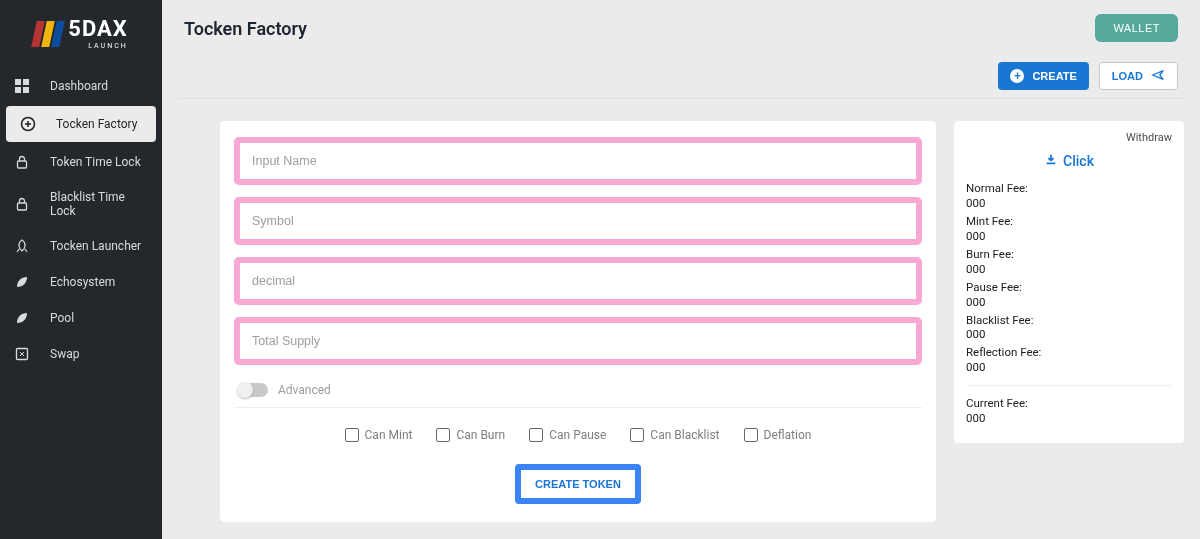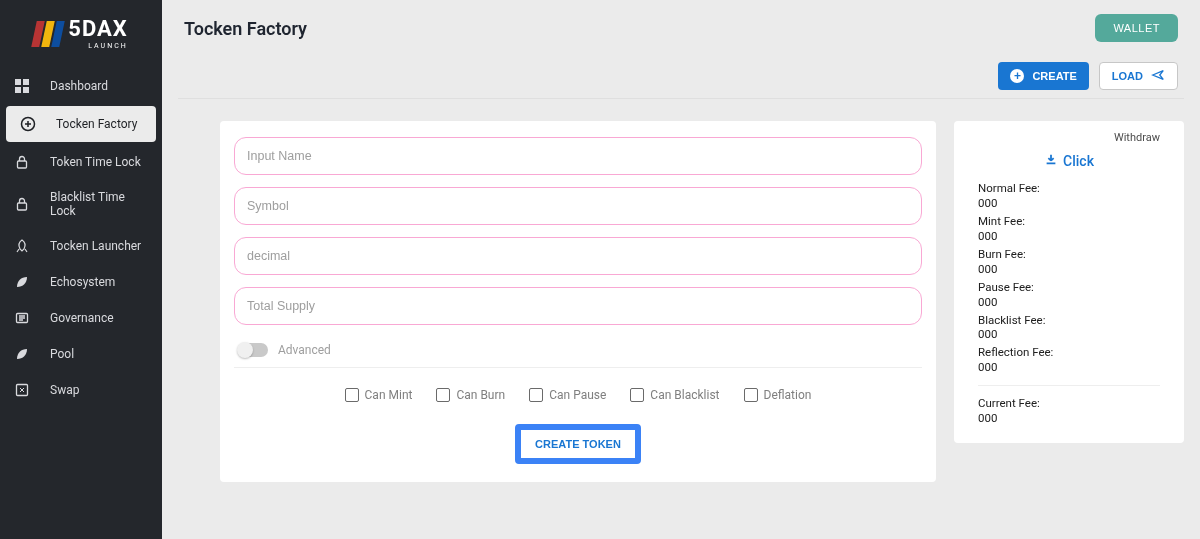--- a/index.html
+++ b/index.html
@@ -29,33 +29,33 @@
     .wallet-btn { background: #54a99b; color: #fff; border: none; padding: 8px 18px; font-size: 11px; letter-spacing: .5px; cursor: pointer; border-radius: 6px; }
 
     .actions-row { display: flex; justify-content: flex-end; gap: 10px; padding: 10px 6px 8px; border-bottom: 1px solid #dfdfdf; margin-bottom: 22px; }
     .btn-create { display: inline-flex; align-items: center; gap: 8px; background: #1976d2; color: #fff; border: none; padding: 6px 12px; font-size: 11px; font-weight: 600; border-radius: 4px; cursor: pointer; }
     .btn-create .circle { width: 14px; height: 14px; border-radius: 50%; background: #fff; color: #1976d2; display: inline-flex; align-items: center; justify-content: center; font-size: 12px; font-weight: 700; line-height: 1; }
     .btn-load { display: inline-flex; align-items: center; gap: 8px; background: #fff; color: #1976d2; border: 1px solid #c7c7c7; padding: 5px 12px; font-size: 11px; font-weight: 600; border-radius: 4px; cursor: pointer; }
 
     .content { display: flex; gap: 18px; align-items: flex-start; padding: 0 0px; }
     .panel { background: #fff; border-radius: 4px; }
     .form-panel { flex: 1; padding: 16px 14px 18px; margin-left: 42px; }
-    .input { width: 100%; border: 1px solid #f9a8d4; border-radius: 12px; padding: 11px 12px; font-size: 12.5px; color: #3b82f6; margin-bottom: 12px; outline: none; }
+    .input { width: 100%; border: 6px solid #f9a8d4; border-radius: 5px; padding: 11px 12px; font-size: 12.5px; color: #3b82f6; margin-bottom: 12px; outline: none; }
     .input::placeholder { color: #9e9e9e; }
     .adv-row { display: flex; align-items: center; gap: 10px; padding: 6px 4px 10px; color: #9e9e9e; font-size: 12px; margin-bottom: 6px; border-bottom: 1px solid #eee;}
     .toggle { position: relative; width: 30px; height: 14px; }
     .toggle-track { position: absolute; inset: 0; background: #c9c9c9; border-radius: 7px; }
     .toggle-thumb { position: absolute; top: -1px; left: -1px; width: 16px; height: 16px; background: #f0f0f0; border-radius: 50%; box-shadow: 0 1px 2px rgba(0,0,0,.25); }
     .checks-row { display: flex; justify-content: center; gap: 24px; padding: 14px 0 6px; color: #7f7f7f; font-size: 12px; }
     .check { display: inline-flex; align-items: center; gap: 6px; }
     .check-box { width: 14px; height: 14px; border: 1.5px solid #6a6a6a; border-radius: 2px; }
     .create-token-row { display: flex; justify-content: center; padding-top: 16px; }
     .btn-outline { background: #fff; border: 6px solid #3b82f6; color: #1976d2; font-size: 11px; font-weight: 600; padding: 8px 14px; border-radius: 4px; cursor: pointer; }
 
-    .side-panel { width: 230px; padding: 10px 24px 14px; }
+    .side-panel { width: 230px; padding: 10px 12px 14px; }
     .side-top { display: flex; justify-content: flex-end; font-size: 11px; color: #4c4c4c; margin-bottom: 8px; }
     .click-link { display: flex; justify-content: center; align-items: center; gap: 5px; color: #1976d2; font-size: 14px; font-weight: 500; margin: 6px 0 12px; cursor: pointer; }
     .fee-list { font-size: 11.5px; color: #202020; line-height: 1.3; }
     .fee-item { margin-bottom: 3px; }
     .fee-sep { border-top: 1px solid #eee; margin: 10px 0; }
   </style>
 </head>
 <body>
 
 <div class="app">
@@ -120,29 +120,20 @@
         </span>
         <span>Tocken Launcher</span>
       </div>
       <div class="nav-item">
         <span class="nav-icon">
           <svg viewBox="0 0 16 16" fill="currentColor">
               <path d="M3 13C9 13 13 9 13 3 7 3 3 7 3 13z"></path>
             </svg>
         </span>
         <span>Echosystem</span>
-      </div>
-      <div class="nav-item">
-        <span class="nav-icon">
-          <svg viewBox="0 0 16 16" fill="none" stroke="currentColor" stroke-width="1.3">
-              <rect x="2.5" y="3.5" width="11" height="9" rx="1"></rect>
-              <path d="M5 6h6M5 8h6M5 10h4"></path>
-            </svg>
-        </span>
-        <span>Governance</span>
       </div>
       <div class="nav-item">
         <span class="nav-icon">
           <svg viewBox="0 0 16 16" fill="currentColor">
               <path d="M3 13C9 13 13 9 13 3 7 3 3 7 3 13z"></path>
             </svg>
         </span>
         <span>Pool</span>
       </div>
       <div class="nav-item">

